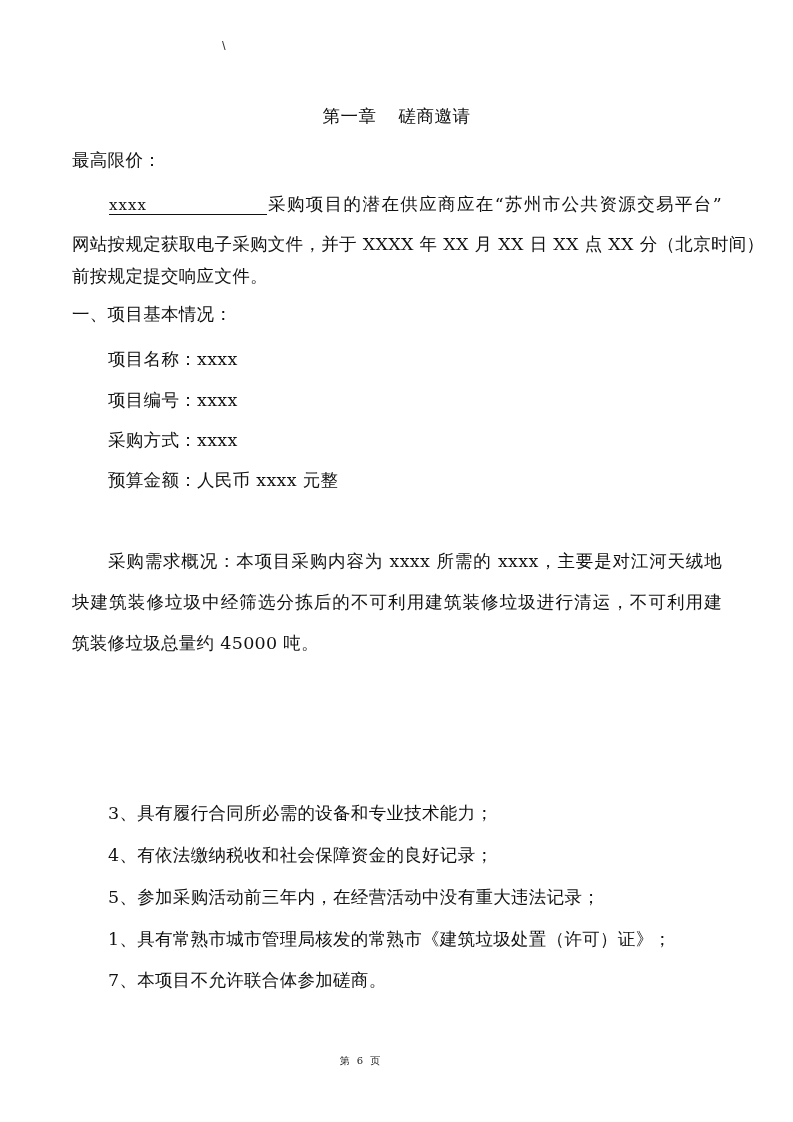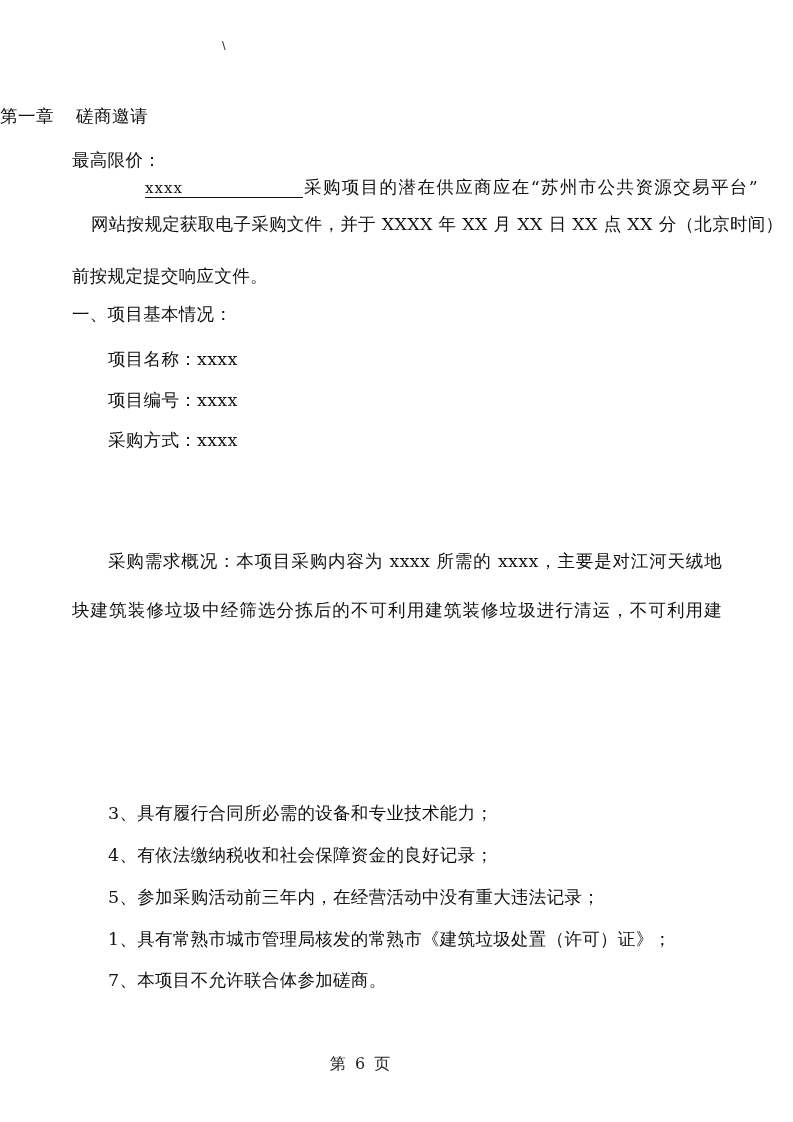--- a/index.html
+++ b/index.html
@@ -4,62 +4,66 @@
 <style>
   html, body { margin: 0; padding: 0; background: #ffffff; }
   body { width: 793px; height: 1122px; position: relative; overflow: hidden;
          font-family: "DejaVu Serif", "Liberation Serif", serif; color: #111; }
   .page { position: absolute; left: 0; top: 0; width: 793px; height: 1122px; }
   .stray { position: absolute; left: 222px; top: 38px; font-size: 13px; color: #333;
            font-family: "Liberation Sans", sans-serif; }
   .line { position: absolute; left: 72px; width: 652px; font-size: 17.5px; line-height: 24px;
           white-space: nowrap; letter-spacing: 0.3px; }
   .indent { left: 108px; width: 616px; }
-  .title { position: absolute; top: 104px; left: 0; width: 793px; 
+  .title { position: absolute; top: 104px; left: 0; width: 793px; text-align: center;
            font-size: 17.5px; line-height: 24px; letter-spacing: 0.5px; }
   .title .gap { display: inline-block; width: 22px; }
   .ul { display: inline-block; width: 158px; border-bottom: 1.5px solid #111;
         line-height: 18px; vertical-align: baseline; letter-spacing: 1px; font-size: 15px; }
   .footer { position: absolute; top: 1054px; left: 0; width: 722px; text-align: center;
-            font-size: 16px; color: #222; letter-spacing: 2px; }
+            font-size: 10px; color: #222; letter-spacing: 2px; }
   .just { text-align: justify; text-align-last: justify; }
 </style>
 </head>
 <body>
 
 <div class="page">
 
   <div class="stray">\</div>
 
   <div class="title">
     <span>第一章</span><span class="gap"></span><span>磋商邀请</span>
   </div>
 
   <div class="line" style="top:148px">最高限价：</div>
 
-  <div class="line indent just" style="top:175px; left:109px; width:613px;margin-left:36px;">
+  <div class="line indent just" style="top:192px; left:109px; width:613px;">
     <span class="ul">xxxx</span><span>采购项目的潜在供应商应在“苏州市公共资源交易平台”</span>
   </div>
-  <div class="line just" style="top:212px; width:650px;margin-left:19px;">网站按规定获取电子采购文件，并于 XXXX 年 XX 月 XX 日 XX 点 XX 分（北京时间）</div>
+  <div class="line just" style="top:232px; width:650px;">网站按规定获取电子采购文件，并于 XXXX 年 XX 月 XX 日 XX 点 XX 分（北京时间）</div>
   <div class="line" style="top:264px">前按规定提交响应文件。</div>
 
   <div class="line" style="top:302px">一、项目基本情况：</div>
 
   <div class="line indent" style="top:388px">
     <span>项目编号：</span><span>xxxx</span>
   </div>
   <div class="line indent" style="top:347px">
     <span>项目名称：</span><span>xxxx</span>
   </div>
   <div class="line indent" style="top:428px">
     <span>采购方式：</span><span>xxxx</span>
   </div>
+  <div class="line indent" style="top:468px">
+    <span>预算金额：</span><span>人民币 xxxx 元整</span>
+  </div>
 
   <div class="line indent just" style="top:549px; width:614px;">采购需求概况：本项目采购内容为 xxxx 所需的 xxxx，主要是对江河天绒地</div>
-  <div class="line just" style="top:590px; width:650px;margin-top:8px;">块建筑装修垃圾中经筛选分拣后的不可利用建筑装修垃圾进行清运，不可利用建</div>
+  <div class="line just" style="top:590px; width:650px;">块建筑装修垃圾中经筛选分拣后的不可利用建筑装修垃圾进行清运，不可利用建</div>
+  <div class="line" style="top:631px">筑装修垃圾总量约 45000 吨。</div>
 
 
   <div class="line indent" style="top:801px">3、具有履行合同所必需的设备和专业技术能力；</div>
   <div class="line indent" style="top:843px">4、有依法缴纳税收和社会保障资金的良好记录；</div>
   <div class="line indent" style="top:885px">5、参加采购活动前三年内，在经营活动中没有重大违法记录；</div>
   <div class="line indent" style="top:927px">1、具有常熟市城市管理局核发的常熟市《建筑垃圾处置（许可）证》；</div>
   <div class="line indent" style="top:968px">7、本项目不允许联合体参加磋商。</div>
 
   <div class="footer">第 6 页</div>
 </div>

